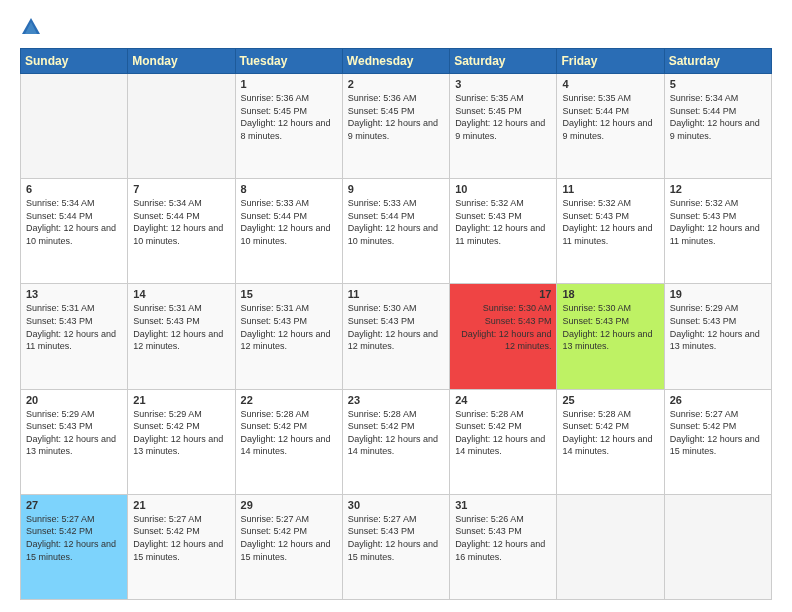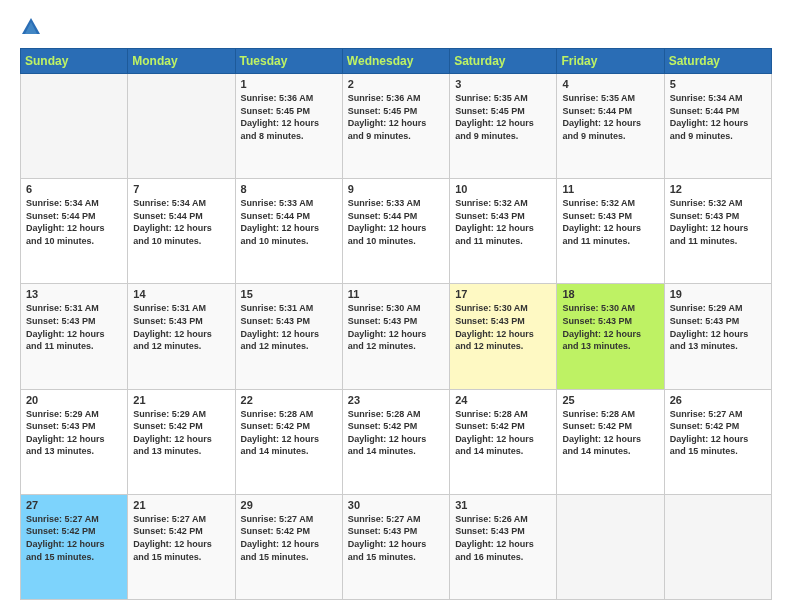--- a/index.html
+++ b/index.html
@@ -57,21 +57,21 @@
     }
     .calendar {
       flex: 1;
       border: 1px solid #ccc;
       border-collapse: collapse;
       width: 100%;
       table-layout: fixed;
     }
     .calendar thead th {
       background-color: #2a6db5;
-      color: #bef264;
+      color: #fef9c3;
       font-size: 12px;
       font-weight: bold;
       padding: 5px 4px;
       text-align: left;
       border: 1px solid #1d5a9a;
     }
     .calendar tbody td {
       border: 1px solid #ccc;
       vertical-align: top;
       padding: 4px 5px;
@@ -89,21 +89,20 @@
     .day-number {
       font-size: 11px;
       font-weight: bold;
       display: block;
       margin-bottom: 2px;
     }
     .day-info {
       font-size: 9px;
       line-height: 1.4;
       color: #333;
-      font-weight: bold;
     }
     td.empty {
       background: #f5f5f5 !important;
     }
   </style>
 </head>
 <body>
 
 <div class="page">
   <div class="header">
@@ -183,21 +182,21 @@
 Daylight: 12 hours and 11 minutes.</span></td>
           <td style="background: rgb(249, 249, 249); margin-left: 32px;"><span class="day-number">14</span><span class="day-info" style="white-space: pre-line;">Sunrise: 5:31 AM
 Sunset: 5:43 PM
 Daylight: 12 hours and 12 minutes.</span></td>
           <td style="background: rgb(249, 249, 249);"><span class="day-number">15</span><span class="day-info" style="white-space: pre-line;">Sunrise: 5:31 AM
 Sunset: 5:43 PM
 Daylight: 12 hours and 12 minutes.</span></td>
           <td style="background: rgb(249, 249, 249);"><span class="day-number">11</span><span class="day-info" style="white-space: pre-line;">Sunrise: 5:30 AM
 Sunset: 5:43 PM
 Daylight: 12 hours and 12 minutes.</span></td>
-          <td style="background: #fef9c3;"><span class="day-number">17</span><span class="day-info" style="white-space: pre-line;">Sunrise: 5:30 AM
+          <td style="background: #ef4444; text-align: right;"><span class="day-number">17</span><span class="day-info" style="white-space: pre-line;">Sunrise: 5:30 AM
 Sunset: 5:43 PM
 Daylight: 12 hours and 12 minutes.</span></td>
           <td style="background: #bef264;"><span class="day-number">18</span><span class="day-info" style="white-space: pre-line;">Sunrise: 5:30 AM
 Sunset: 5:43 PM
 Daylight: 12 hours and 13 minutes.</span></td>
           <td style="background: rgb(249, 249, 249);"><span class="day-number">19</span><span class="day-info" style="white-space: pre-line;">Sunrise: 5:29 AM
 Sunset: 5:43 PM
 Daylight: 12 hours and 13 minutes.</span></td>
         </tr>
         <tr>

